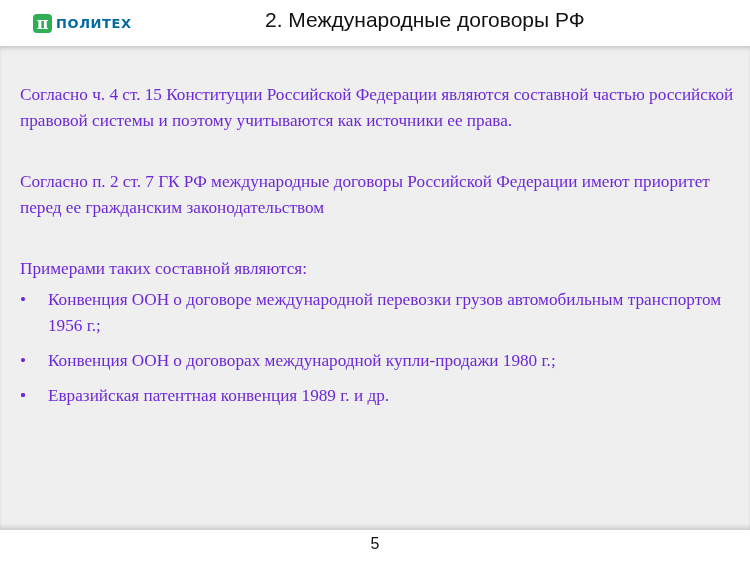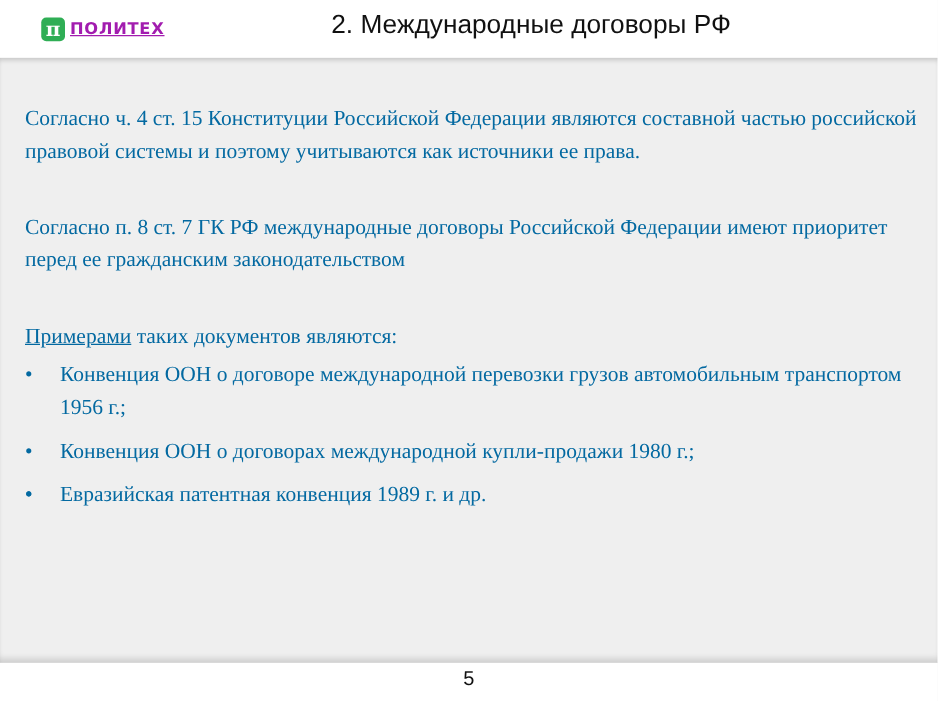--- a/index.html
+++ b/index.html
@@ -45,22 +45,21 @@
       font-weight: bold;
       font-size: 16px;
       line-height: 19px;
     }
     .logo-text {
       margin-left: 4px;
       font-family: "DejaVu Sans", sans-serif;
       font-weight: bold;
       font-size: 13px;
       letter-spacing: 0.6px;
-      color: #a21caf;
-      text-decoration: underline;
+      color: #0369a1;
     }
     .title {
       position: absolute;
       left: 265px;
       top: 8px;
       font-family: "Liberation Sans", sans-serif;
       font-weight: normal;
       font-size: 21px;
       color: #111111;
       white-space: nowrap;
@@ -75,30 +74,29 @@
       box-shadow: inset 0 4px 4px -2px rgba(0,0,0,0.18), inset 0 -6px 5px -3px rgba(0,0,0,0.14);
     }
     .content {
       position: absolute;
       left: 20px;
       top: 82px;
       width: 715px;
       font-family: "Liberation Serif", serif;
       font-size: 17.2px;
       line-height: 26px;
-      color: #0369a1;
+      color: #6d28d9;
     }
     .para {
       margin: 0 0 35px 0;
     }
     .para.intro {
       margin-bottom: 5px;
     }
     .underline {
-      text-decoration: underline;
     }
     ul.bullets {
       list-style: none;
       margin: 0;
       padding: 0;
     }
     ul.bullets li {
       position: relative;
       padding-left: 28px;
       margin-bottom: 9px;
@@ -129,23 +127,23 @@
       <div class="logo-mark">π</div>
       <div class="logo-text">ПОЛИТЕХ</div>
     </div>
     <div class="title">2. Международные договоры РФ</div>
   </div>
 
   <div class="panel"></div>
 
   <div class="content">
     <p class="para">Согласно ч. 4 ст. 15 Конституции Российской Федерации являются составной частью российской правовой системы и поэтому учитываются как источники ее права.</p>
-    <p class="para">Согласно п. 8 ст. 7 ГК РФ международные договоры Российской Федерации имеют приоритет перед ее гражданским законодательством</p>
+    <p class="para">Согласно п. 2 ст. 7 ГК РФ международные договоры Российской Федерации имеют приоритет перед ее гражданским законодательством</p>
 
-    <p class="para intro"><span class="underline">Примерами</span><span> таких документов являются:</span></p>
+    <p class="para intro"><span class="underline">Примерами</span><span> таких составной являются:</span></p>
 
     <ul class="bullets">
       <li>
         <span class="bullet-dot">•</span>
         <span>Конвенция ООН о договоре международной перевозки грузов автомобильным транспортом 1956 г.;</span>
       </li>
       <li>
         <span class="bullet-dot">•</span>
         <span>Конвенция ООН о договорах международной купли-продажи 1980 г.;</span>
       </li>

